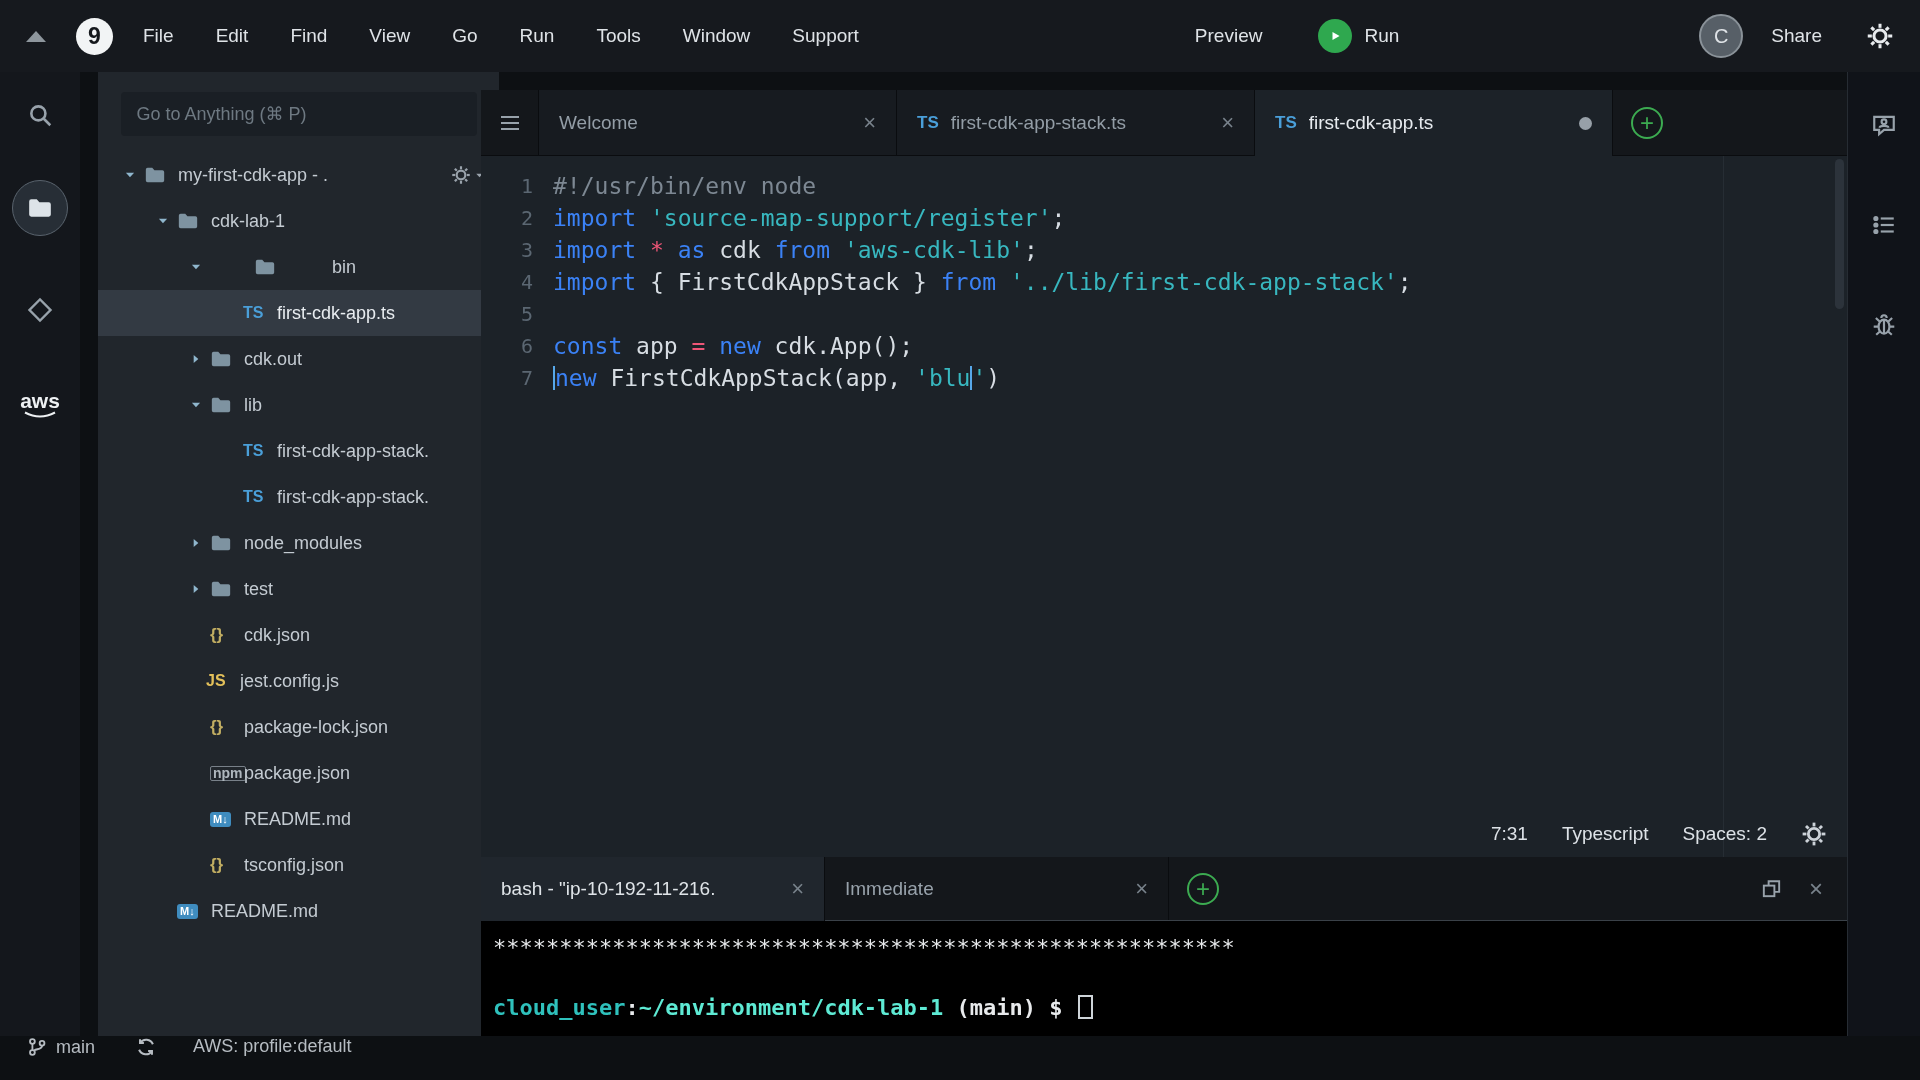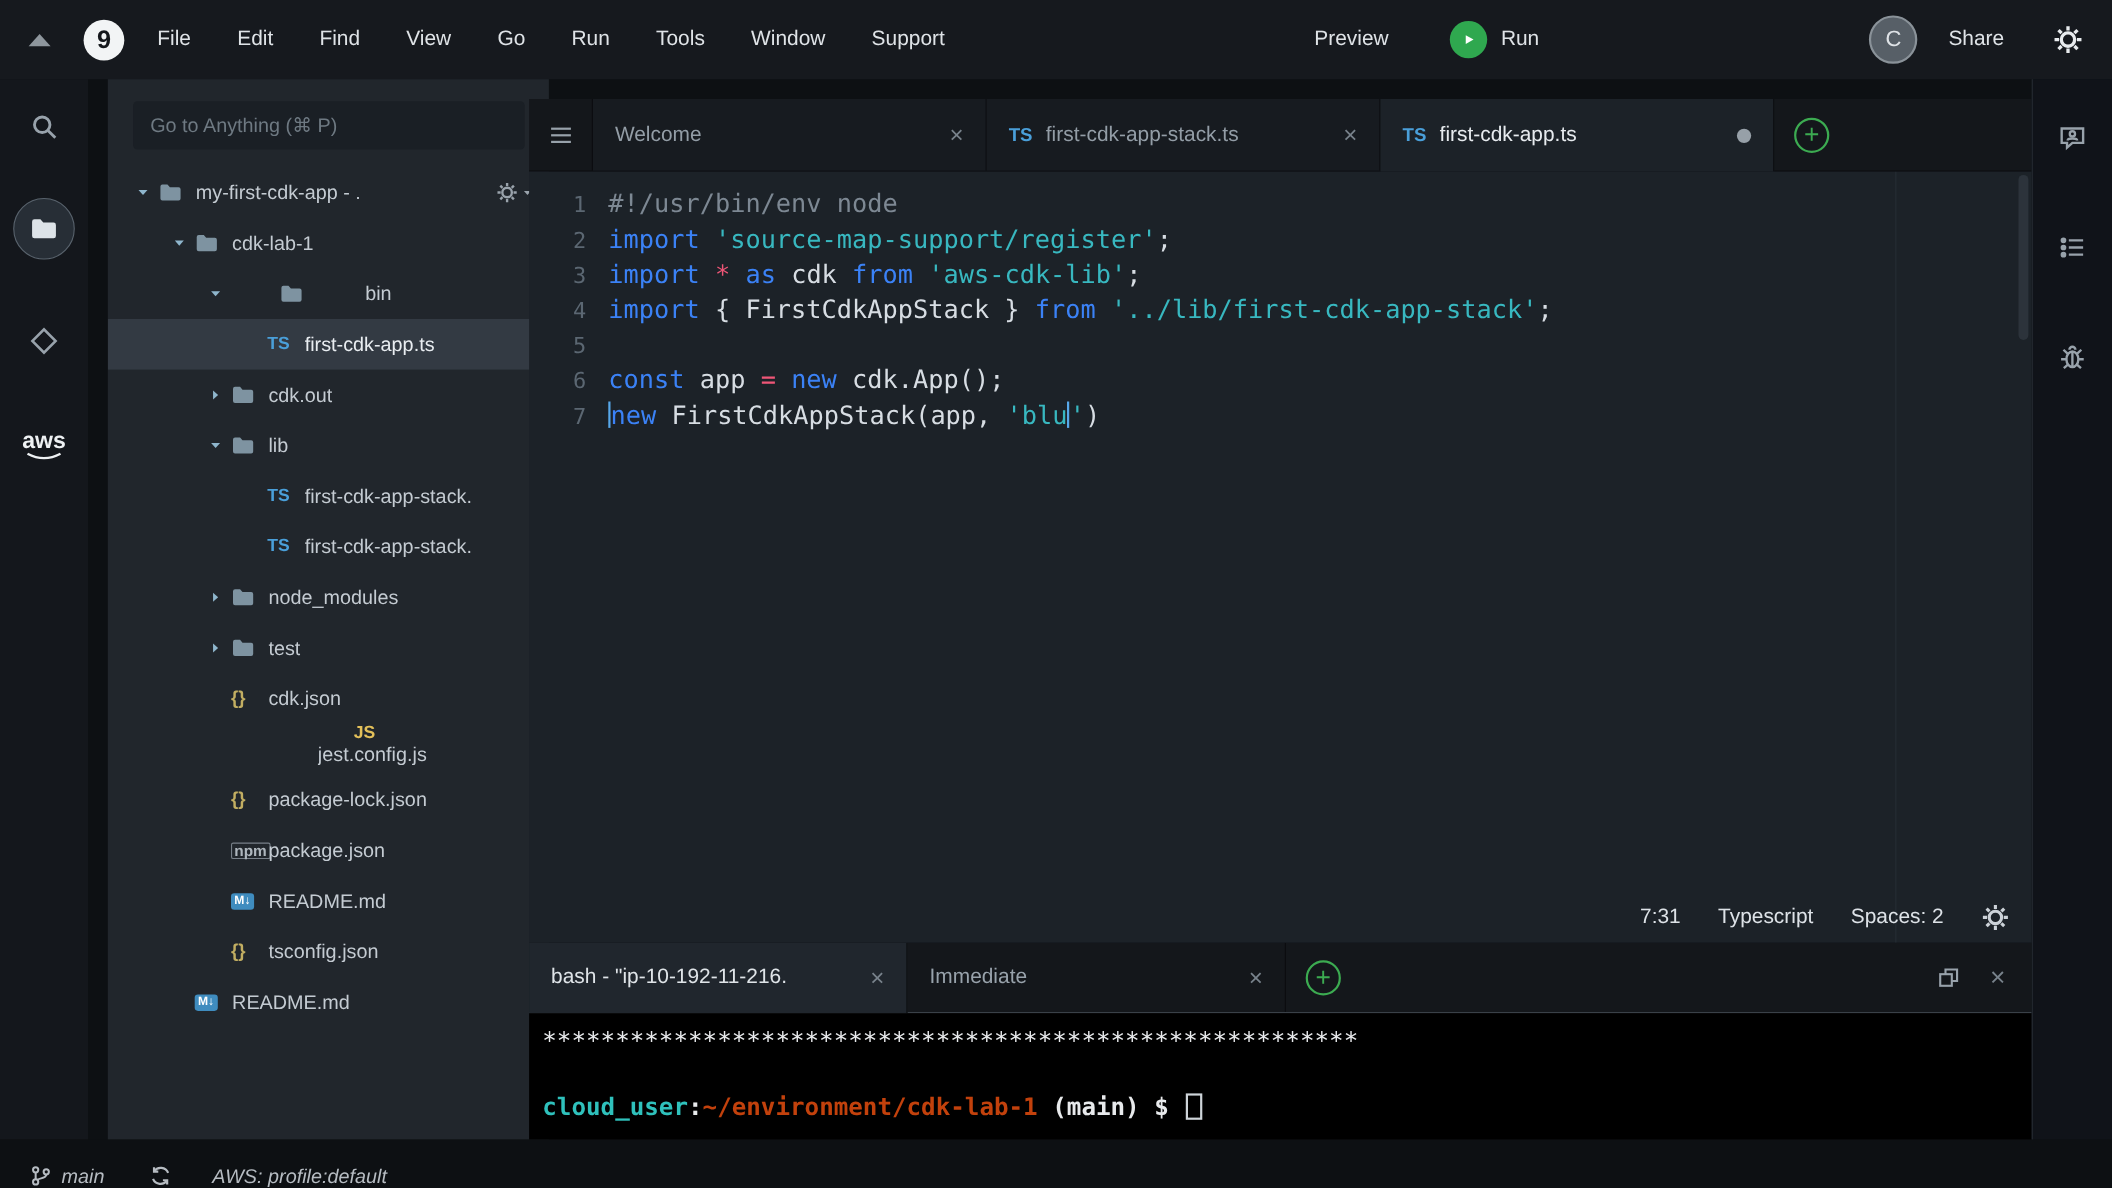--- a/index.html
+++ b/index.html
@@ -110,33 +110,33 @@
   .ttab { width: 344px; flex: none; display: flex; align-items: center; gap: 12px; padding: 0 20px;
     font-size: 19px; color: #98a2ab; border-right: 1px solid #0a0c0f; cursor: pointer; }
   .ttab.active { background: #20262d; color: #dfe4e8; margin-bottom: -1px; }
   .ttab-label { white-space: nowrap; overflow: hidden; text-overflow: ellipsis; }
   .term-right { margin-left: auto; display: flex; align-items: center; gap: 26px; padding-right: 24px;
     color: #98a2ab; }
   .term-right .tab-close { margin-left: 0; font-size: 24px; }
   .term-content { flex: 1; padding: 12px 0 0 12px; font-family: "DejaVu Sans Mono", monospace;
     font-size: 22px; line-height: 30px; color: #e8eaec; cursor: text; }
   .p-user { color: #2fc1bc; font-weight: bold; }
-  .p-path { color: #c2410c; font-weight: bold; }
+  .p-path { color: #5eead4; font-weight: bold; }
   .p-pl { color: #e8eaec; font-weight: bold; }
   .term-cursor { display: inline-block; width: 15px; height: 24px; border: 2px solid #ced4d9;
     vertical-align: -4px; margin-left: 2px; }
 
   
   .right-rail { position: absolute; right: 0; top: 72px; bottom: 44px; width: 73px; background: #101319;
     border-left: 1px solid #262c33; display: flex; flex-direction: column; align-items: center;
     padding-top: 40px; gap: 74px; color: #98a2ab; }
 
   
   .bottombar { position: absolute; left: 0; bottom: 0; width: 1920px; height: 44px; background: #0d1013;
-    display: flex; align-items: flex-end; padding-left: 26px; color: #b6bcc2; font-size: 18px; font-style: italic; }
+    display: flex; align-items: flex-start; padding-left: 26px; color: #b6bcc2; font-size: 18px; }
   .bb-item { display: flex; align-items: center; gap: 8px; cursor: pointer; }
   .bb-sync { margin-left: 40px; }
   .bb-aws { margin-left: 36px; }
 </style>
 </head>
 <body>
 
 <svg width="0" height="0" style="position:absolute">
   <defs>
     <g id="i-chev-down">
@@ -385,21 +385,21 @@
         </span>
         <span class="tree-label">test</span>
       </div>
       <div class="tree-row" style="padding-left: 84px;">
         <span class="chev"></span>
         <span class="ficon">
           <span class="badge-json">{}</span>
         </span>
         <span class="tree-label">cdk.json</span>
       </div>
-      <div class="tree-row" style="padding-left: 80px; flex-direction: column;">
+      <div class="tree-row" style="padding-left: 80px;">
         <span class="chev"></span>
         <span class="ficon">
           <span class="badge-js">JS</span>
         </span>
         <span class="tree-label">jest.config.js</span>
       </div>
       <div class="tree-row" style="padding-left: 84px;">
         <span class="chev"></span>
         <span class="ficon">
           <span class="badge-json">{}</span>

